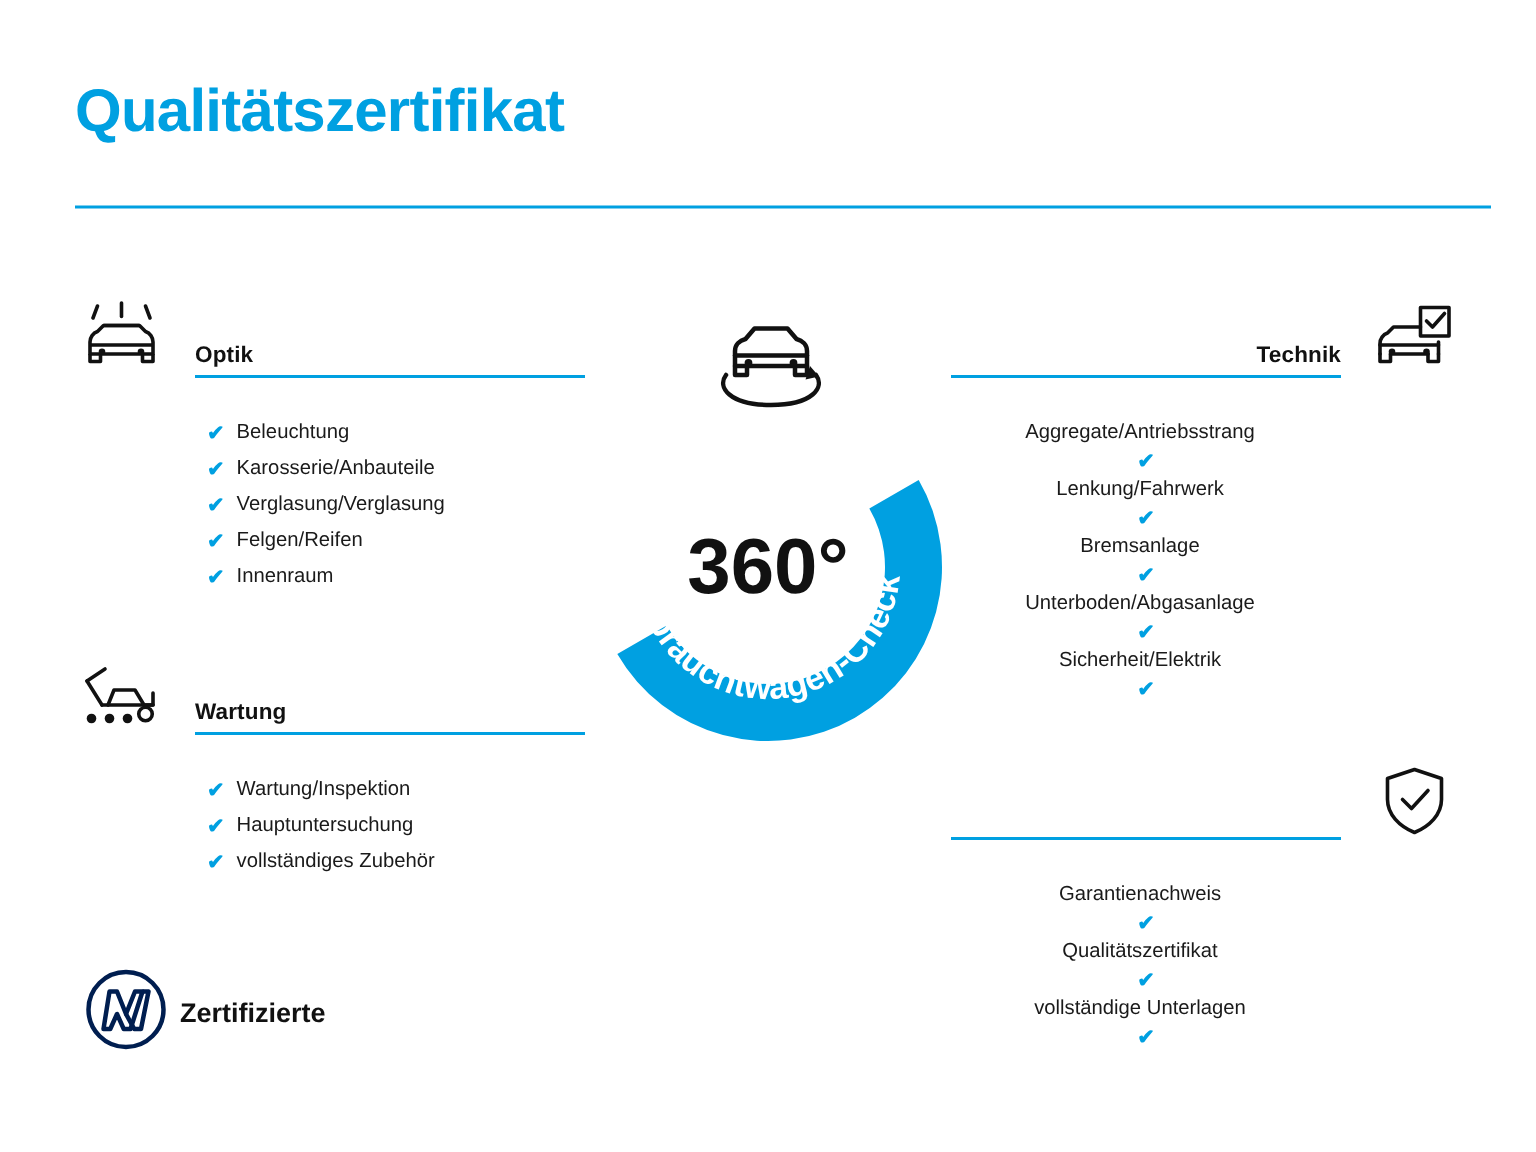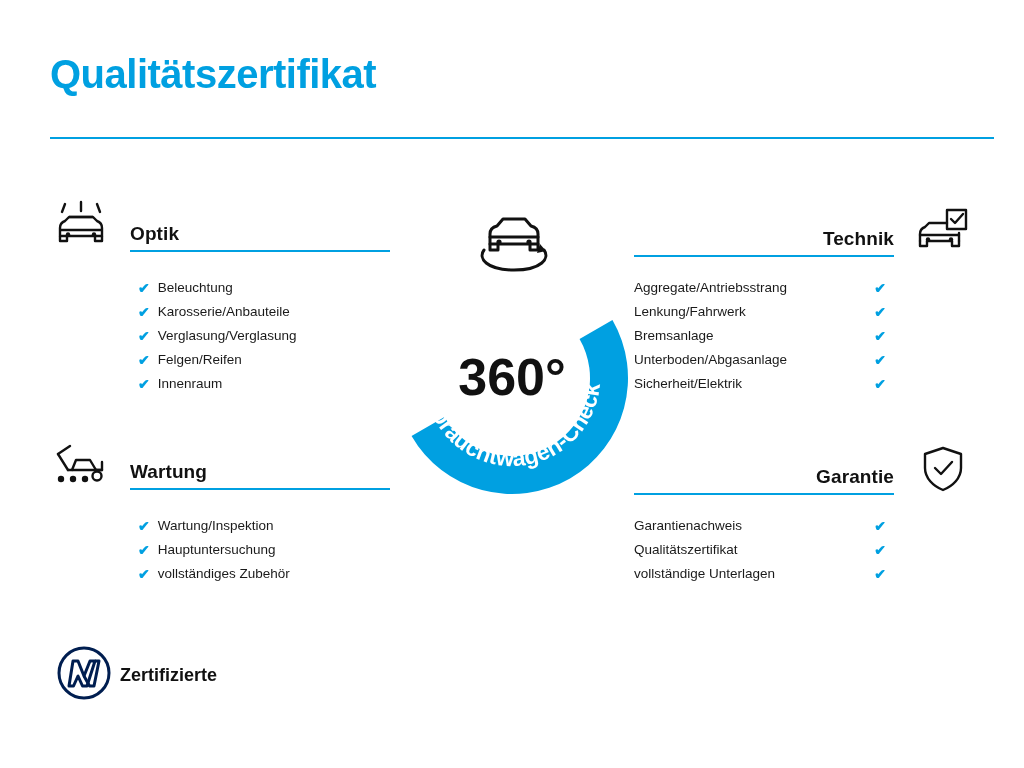--- a/index.html
+++ b/index.html
@@ -84,21 +84,21 @@
     flex: 1 1 auto;
     padding: 0 0 0 18px;
   }
   .head-text-wrap.right-text {
     order: 1;
     padding: 0 18px 0 0;
     text-align: right;
     margin-top: 28px;
   }
   .head-label {
-    font-size: 19px;
+    font-size: 15px;
     font-weight: bold;
     color: #111111;
     padding-bottom: 5px;
     letter-spacing: 0.1px;
   }
   .head-underline {
     height: 2px;
     background: #00a0e1;
     width: 100%;
   }
@@ -109,21 +109,21 @@
     padding: 0;
   }
   ul.items li {
     font-size: 13.5px;
     color: #1a1a1a;
     line-height: 24px;
     display: flex;
     align-items: center;
   }
   .col-left ul.items li { padding-left: 88px; }
-  .col-right ul.items li { padding-right: 88px; justify-content: space-between; }
+  .col-right ul.items li { padding-right: 88px; justify-content: center; flex-direction: column; }
 
   .check {
     color: #00a0e1;
     font-size: 14px;
     font-weight: bold;
     line-height: 1;
     flex: 0 0 auto;
   }
   .col-left .check { margin-right: 8px; }
   .col-right .check { margin-left: 8px; order: 2; }
@@ -314,21 +314,20 @@
         <div class="head-row right">
           <div class="icon-box right-icon">
             <svg width="58" height="52" viewBox="0 0 58 52">
               <g stroke="#111" stroke-width="2.4" fill="none" stroke-linejoin="round" stroke-linecap="round">
                 <path d="M29 5 L47 11 L47 25 C47 35 39 43 29 47 C19 43 11 35 11 25 L11 11 Z"></path>
                 <path d="M21 25 L27 31 L38 19"></path>
               </g>
             </svg>
           </div>
           <div class="head-text-wrap right-text">
-            <div class="head-label">Garantie</div>
             <div class="head-underline"></div>
           </div>
         </div>
       </div>
       <ul class="items">
         <li>
           <span class="item-label">Garantienachweis</span>
           <span class="check">✔</span>
         </li>
         <li>

